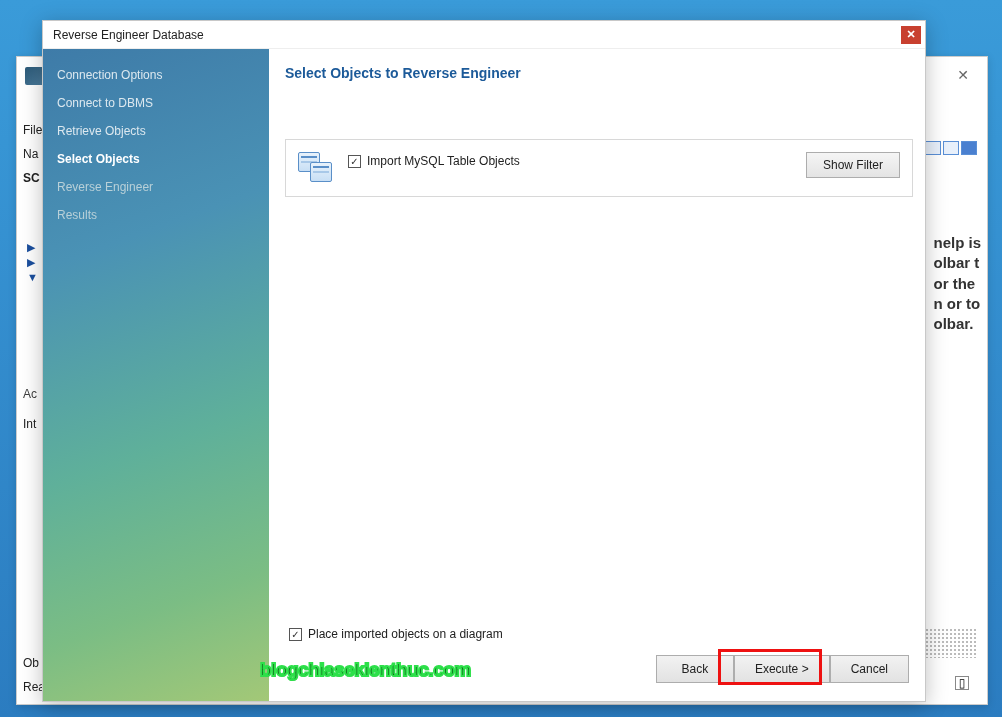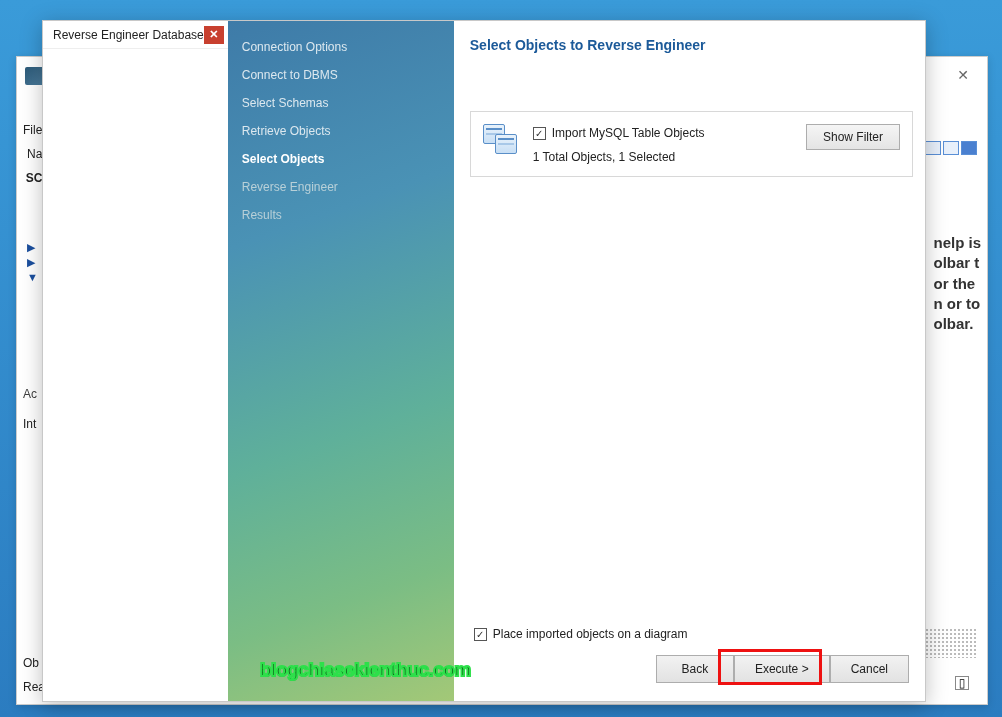--- a/index.html
+++ b/index.html
@@ -34,21 +34,20 @@
     }
     .bg-left-labels {
       position: absolute;
       left: 6px;
       top: 66px;
       display: flex;
       flex-direction: column;
       gap: 10px;
       font-size: 12px;
       color: #222;
-      text-align: right;
     }
     .bg-right-text {
       position: absolute;
       right: 6px;
       top: 176px;
       font-size: 15px;
       font-weight: bold;
       color: #333;
       line-height: 1.35;
       text-align: left;
@@ -107,21 +106,21 @@
     .dialog {
       position: absolute;
       top: 20px;
       left: 42px;
       width: 884px;
       height: 682px;
       background: #fff;
       border: 1px solid #c8c8c8;
       box-shadow: 0 4px 20px rgba(0,0,0,0.25);
       display: flex;
-      flex-direction: row;
+      flex-direction: column;
     }
     .title-bar {
       height: 28px;
       background: #fff;
       display: flex;
       align-items: center;
       justify-content: space-between;
       padding: 0 0 0 10px;
       border-bottom: 1px solid #eee;
     }
@@ -347,40 +346,38 @@
 
 <div class="dialog">
   <div class="title-bar">
     <span class="title-text">Reverse Engineer Database</span>
     <span class="close-btn">✕</span>
   </div>
   <div class="dialog-body">
     <div class="sidebar">
       <div class="sidebar-item"><span>Connection Options</span></div>
       <div class="sidebar-item"><span>Connect to DBMS</span></div>
-      <div class="sidebar-item"><span>Select Schemas</span></div>
       <div class="sidebar-item"><span>Retrieve Objects</span></div>
       <div class="sidebar-item active"><span>Select Objects</span></div>
       <div class="sidebar-item muted"><span>Reverse Engineer</span></div>
       <div class="sidebar-item muted"><span>Results</span></div>
     </div>
     <div class="main">
       <div class="main-heading">Select Objects to Reverse Engineer</div>
 
       <div class="object-box">
         <div class="tables-icon">
           <div class="tbl"></div>
             <div class="tbl"></div>
         </div>
         <div class="object-content">
           <label class="chk-row">
             <span class="chk">✓</span>
             <span>Import MySQL Table Objects</span>
           </label>
-          <div class="sub-text">1 Total Objects, 1 Selected</div>
         </div>
         <div class="right-side">
           <button class="show-filter-btn">Show Filter</button>
         </div>
       </div>
 
       <div class="bottom-chk">
         <label class="chk-row">
           <span class="chk">✓</span>
           <span>Place imported objects on a diagram</span>

